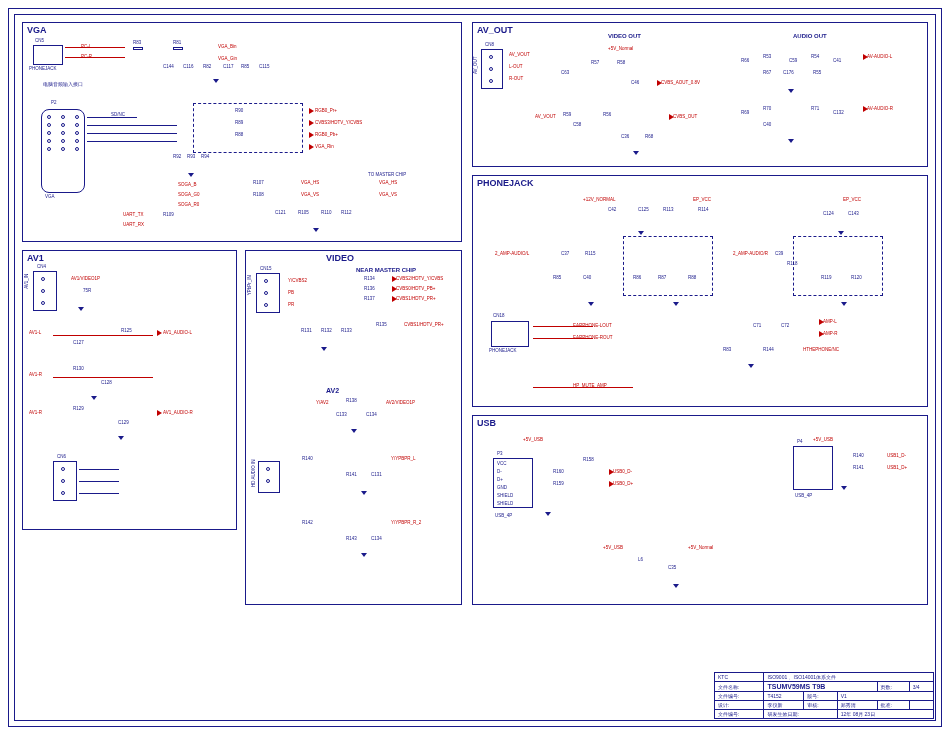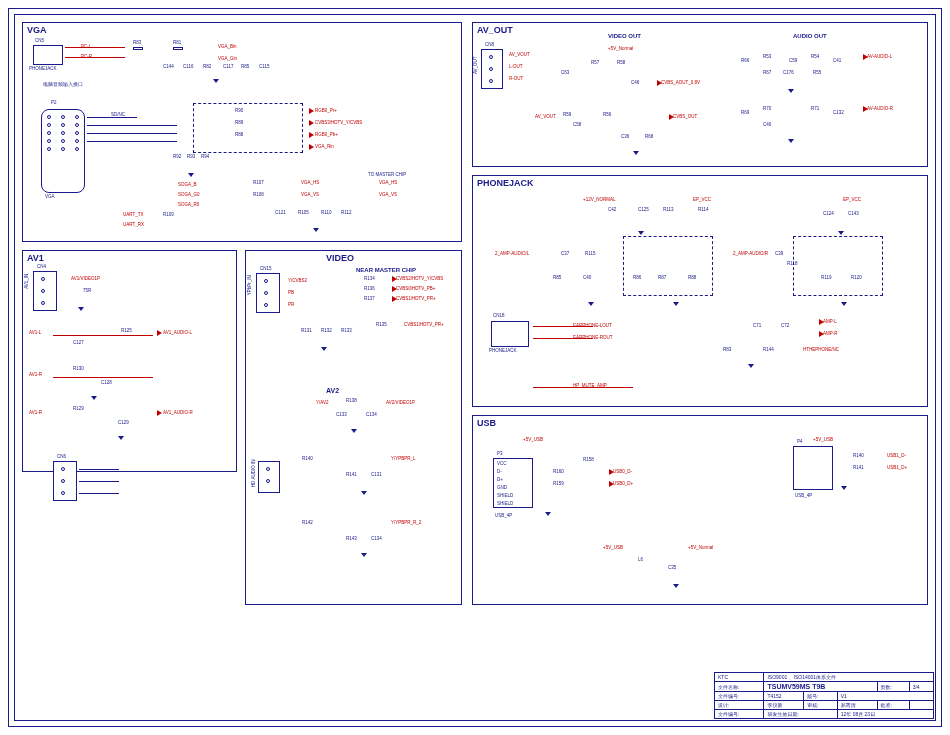--- a/index.html
+++ b/index.html
@@ -186,21 +186,21 @@
   <div class="net" style="top:190px; left:100px;">UART_TX</div>
   <div class="net" style="top:200px; left:100px;">UART_RX</div>
   <div class="comp" style="top:190px; left:140px;">R109</div>
   <div class="comp" style="top:188px; left:252px;">C121</div>
   <div class="comp" style="top:188px; left:275px;">R105</div>
   <div class="comp" style="top:188px; left:298px;">R110</div>
   <div class="comp" style="top:188px; left:318px;">R112</div>
   <div class="gnd" style="top:205px; left:290px;"></div>
 </div>
 
-<div class="block" style="top:250px; left:22px; width:215px; height:222px;">
+<div class="block" style="top:250px; left:22px; width:215px; height:280px;">
   <div class="block-title">AV1</div>
   <div class="conn-box" style="top:20px; left:10px; width:24px; height:40px;"></div>
   <div class="comp" style="top:14px; left:14px;">CN4</div>
   <div class="comp" style="top:28px; left:-3px; transform:rotate(-90deg);">AV1_IN</div>
   <div class="pin-circle" style="top:26px; left:18px;"></div>
   <div class="pin-circle" style="top:38px; left:18px;"></div>
   <div class="pin-circle" style="top:50px; left:18px;"></div>
 
   <div class="net" style="top:26px; left:48px;">AV1/VIDEO1P</div>
   <div class="comp" style="top:38px; left:60px;">75R</div>

